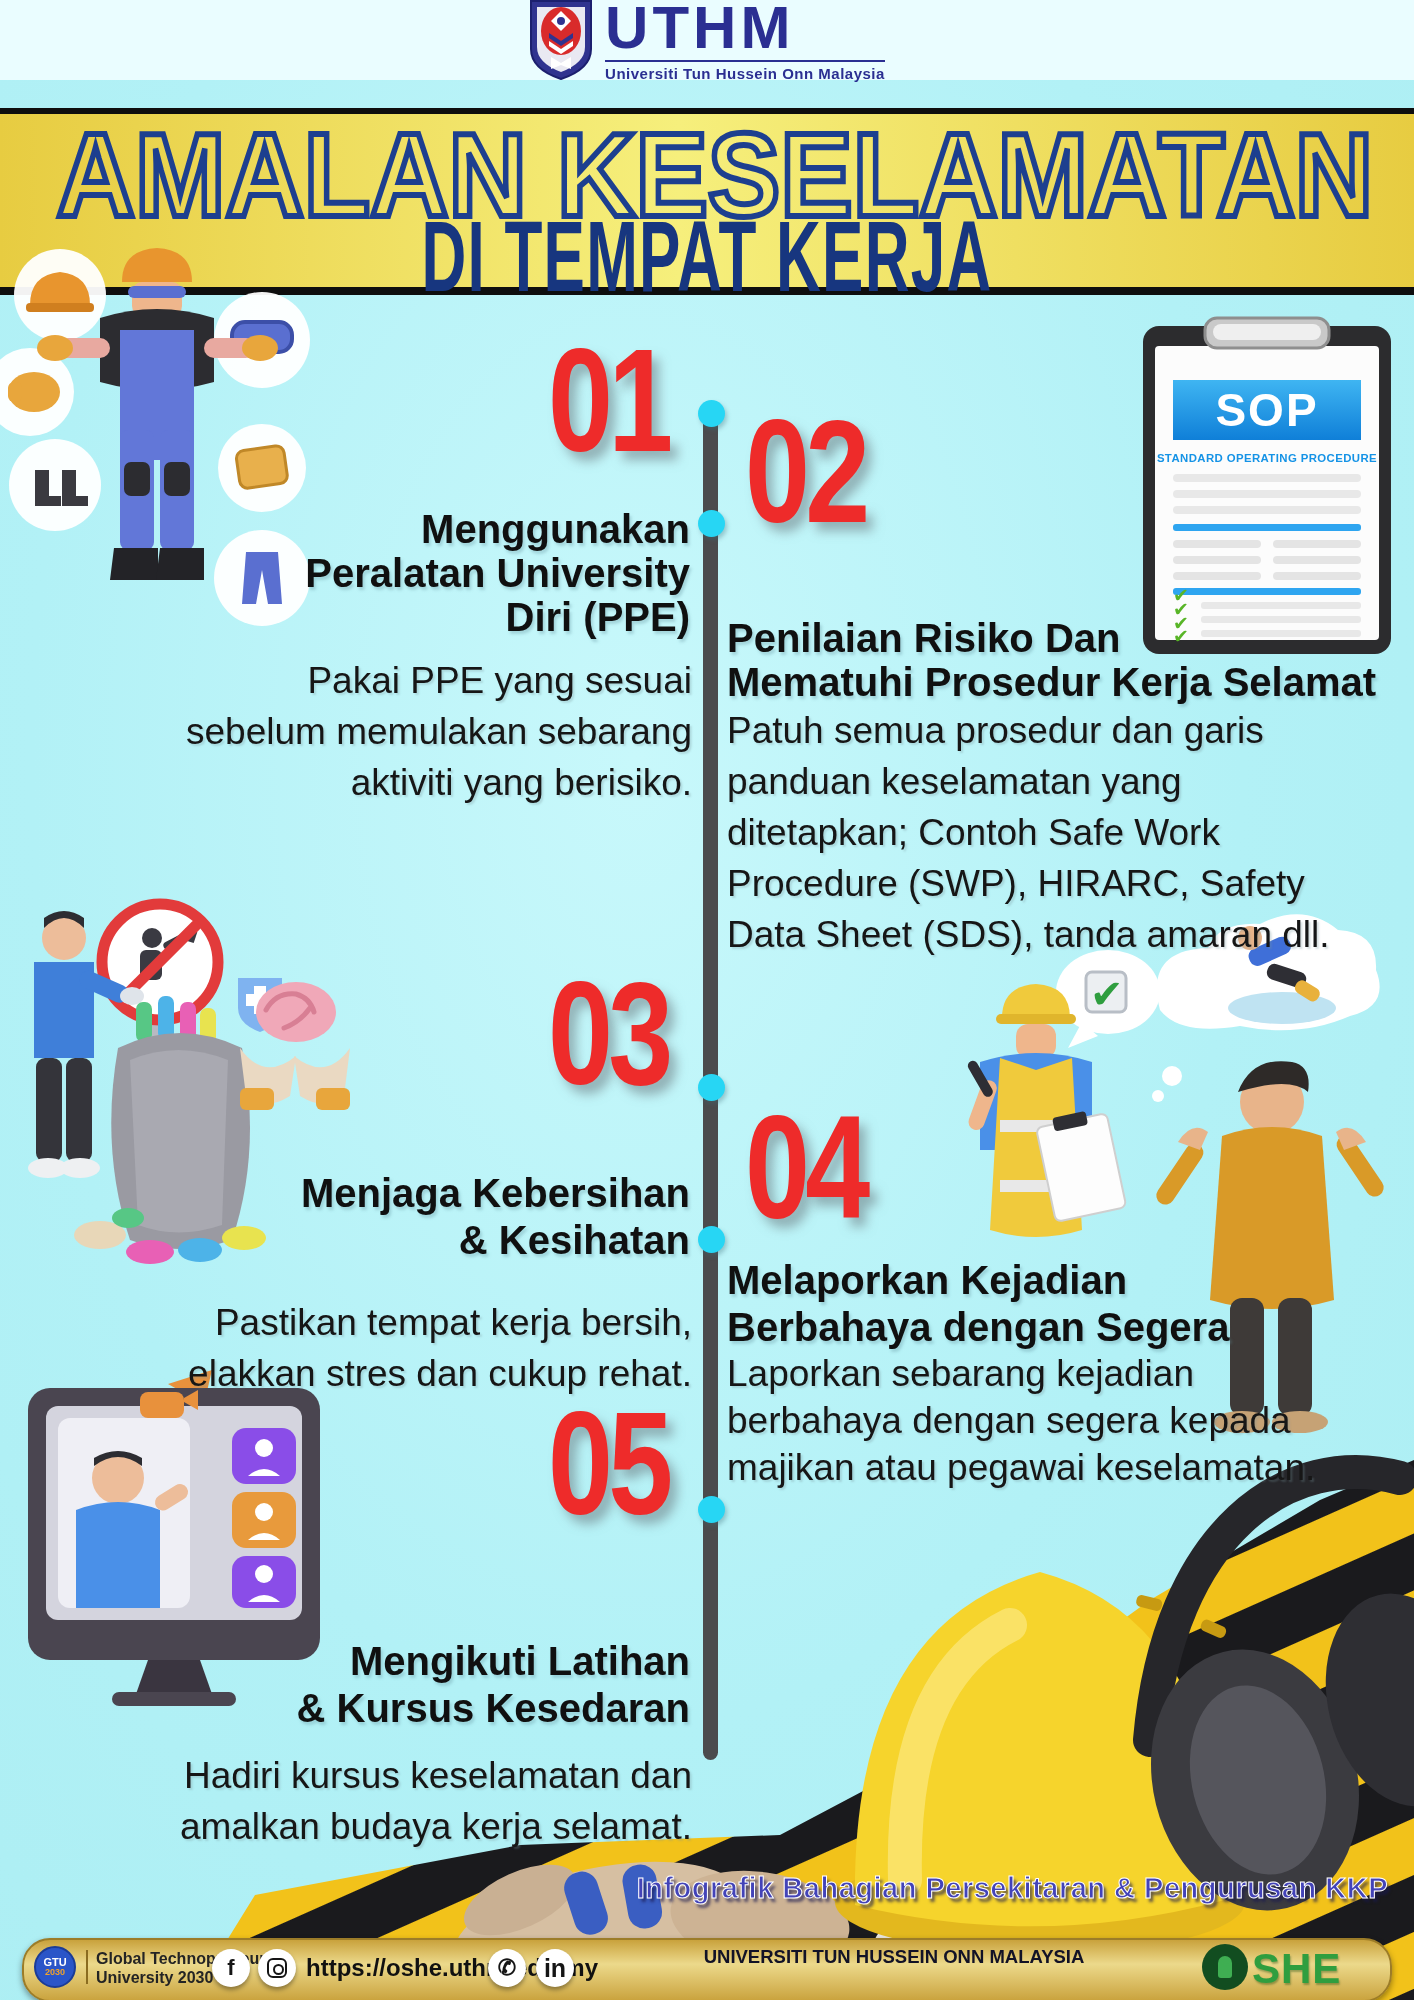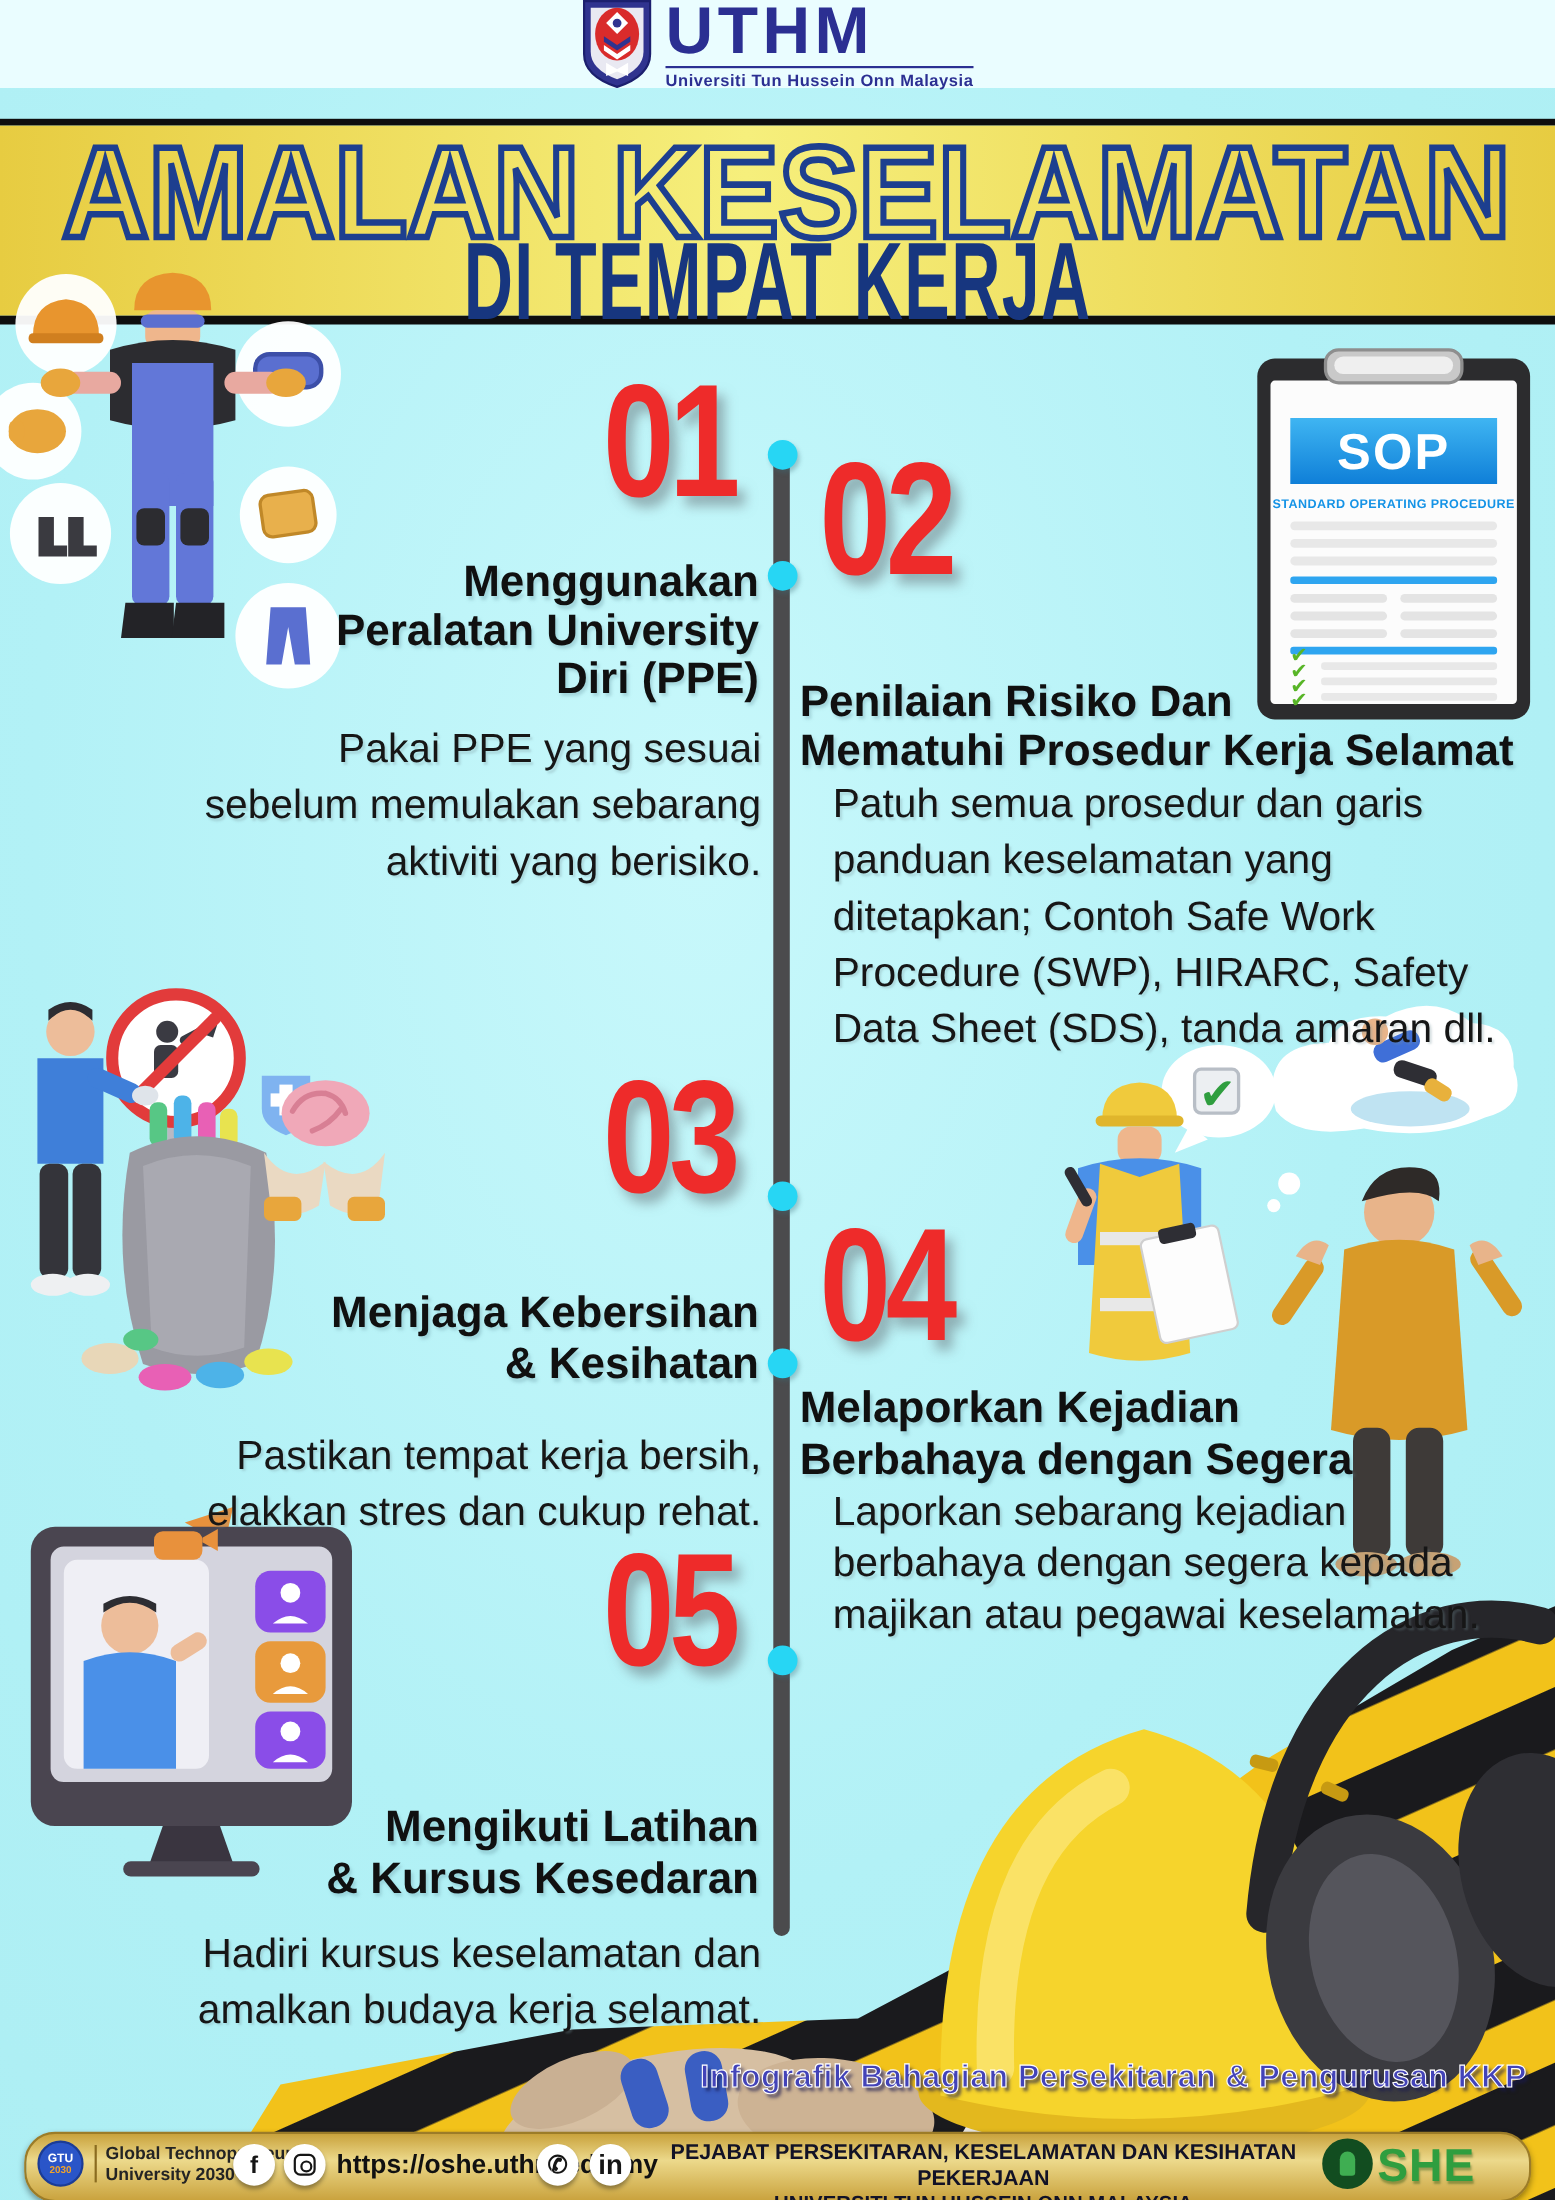--- a/index.html
+++ b/index.html
@@ -30,21 +30,21 @@
   .tdot{position:absolute;width:27px;height:27px;border-radius:50%;background:#27d6f4;left:698px;box-shadow:2px 3px 4px rgba(60,110,120,.35);}
   
   .step-num{position:absolute;font-size:146px;font-weight:800;line-height:1;color:#ee2b2a;
     letter-spacing:-6px;text-shadow:9px 9px 12px rgba(105,120,125,.55);white-space:nowrap;
     transform:scaleX(.8);}
   .num-r{transform-origin:right center;text-align:right;}
   .num-l{transform-origin:left center;}
   .step-head{position:absolute;font-size:40px;font-weight:bold;color:#101010;line-height:44px;
     text-shadow:2px 3px 3px rgba(100,150,160,.35);white-space:nowrap;}
   .step-body{position:absolute;font-size:37px;color:#161616;line-height:51px;
-    text-shadow:2px 2px 2px rgba(120,150,155,.3);white-space:nowrap;margin-left:30px;}
+    text-shadow:2px 2px 2px rgba(120,150,155,.3);white-space:nowrap;}
   .align-r{text-align:right;}
   #num1{right:746px;top:328px;}  #num2{left:745px;top:399px;}
   #num3{right:746px;top:961px;}  #num4{left:745px;top:1095px;}
   #num5{right:746px;top:1391px;}
   #head1{right:724px;top:507px;}  #body1{right:722px;top:655px;}
   #head2{left:727px;top:572px;}   #body2{left:727px;top:705px;}
   #head3{right:724px;top:1170px;line-height:47px;} #body3{right:722px;top:1297px;}
   #head4{left:727px;top:1257px;line-height:47px;}  #body4{left:727px;top:1350px;line-height:47px;}
   #head5{right:724px;top:1638px;line-height:47px;} #body5{right:722px;top:1750px;}
   
@@ -416,21 +416,20 @@
         <span class="ig-glyph"></span>
       </div>
     <div class="site">https://oshe.uthm.edu.my</div>
     <div id="soc-wa" class="soc">
         <span>✆</span>
       </div>
     <div id="soc-li" class="soc">
         <span>in</span>
       </div>
     <div class="office">
-      <div class="l1">PEJABAT PERSEKITARAN, KESELAMATAN DAN KESIHATAN PEKERJAAN</div>
       <div class="l2">UNIVERSITI TUN HUSSEIN ONN MALAYSIA</div>
     </div>
     <div class="oshe">
       <div class="oshe-emblem">
           <div class="lamp"></div>
         </div>
       <div class="oshe-text">SHE</div>
     </div>
   </div>
 

